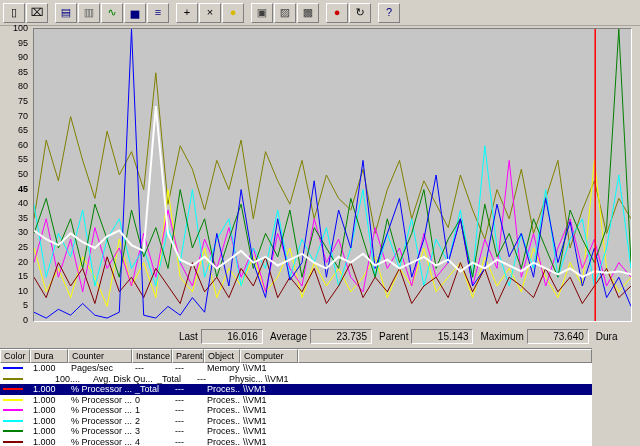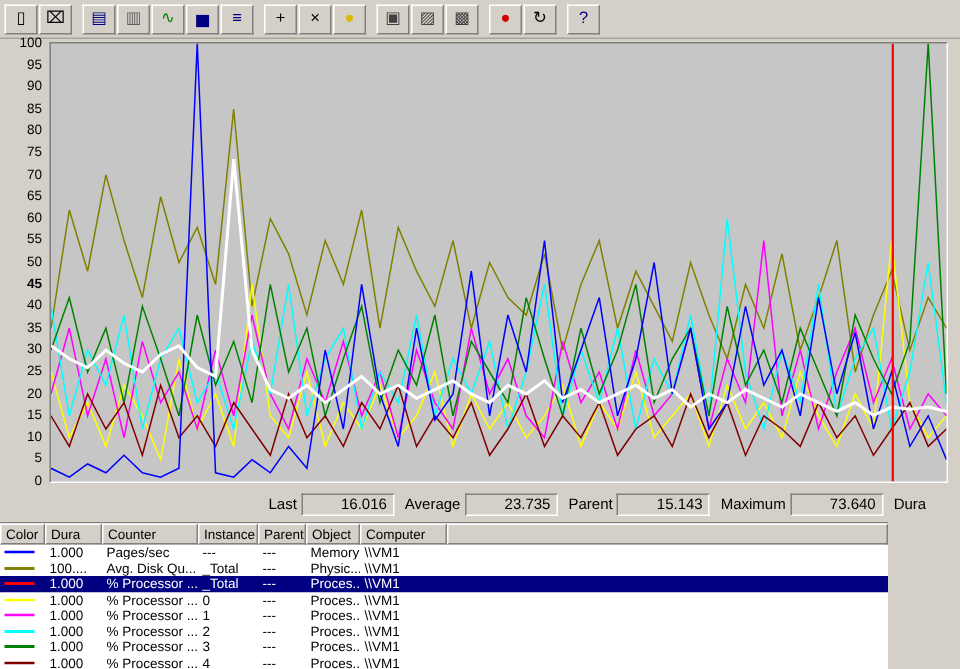--- a/index.html
+++ b/index.html
@@ -176,21 +176,21 @@
           <div class="cell" style="width: 40px;">---</div>
           <div class="cell" style="width: 32px;">---</div>
           <div class="cell" style="width: 36px;">Memory</div>
           <div class="cell" style="width: 58px;">\\VM1</div>
           <div class="cell cell-fill"></div>
         </div>
         <div class="legend-row">
           <div class="cell swatch-wrap" style="width: 30px;">
             <span class="swatch" style="background: rgb(128, 128, 0);"></span>
           </div>
-          <div class="cell" style="width: 38px;">100....</div>
+          <div class="cell" style="width: 38px; margin-left: 22px;">100....</div>
           <div class="cell" style="width: 64px;">Avg. Disk Qu...</div>
           <div class="cell" style="width: 40px;">_Total</div>
           <div class="cell" style="width: 32px;">---</div>
           <div class="cell" style="width: 36px;">Physic...</div>
           <div class="cell" style="width: 58px;">\\VM1</div>
           <div class="cell cell-fill"></div>
         </div>
         <div class="legend-row selected">
           <div class="cell swatch-wrap" style="width: 30px;">
             <span class="swatch" style="background: rgb(255, 0, 0);"></span>

